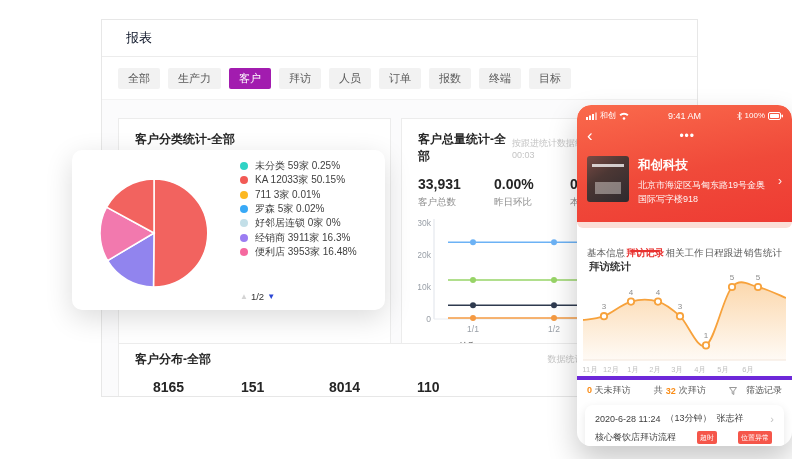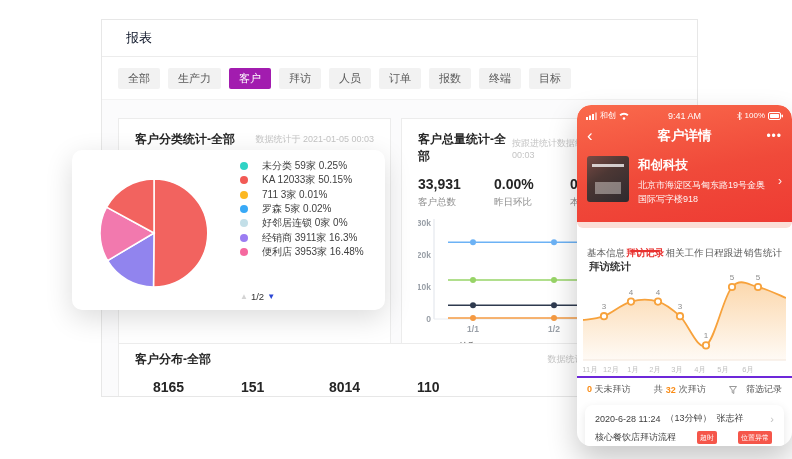--- a/index.html
+++ b/index.html
@@ -26,35 +26,35 @@
   .card-stamp { font-size:9px; color:#c4c4c4; }
   .stats { display:flex; margin-top:11px; }
   .stat { margin-right:14px; }
   .stat .v { font-size:14px; font-weight:bold; color:#262626; }
   .stat .l { font-size:9.5px; color:#8c8c8c; margin-top:4px; }
   .card-a .stat { min-width:52px; }
   .card-b .stat { min-width:62px; }
   .card-c .stat { min-width:62px; margin-right:26px;padding-left:18px; }
 
   
-  .trend-wrap { margin-top:4px; height:126px;font-weight:bold; }
+  .trend-wrap { margin-top:4px; height:126px; }
   .legend-row { display:flex; align-items:center; gap:13px; margin-top:1px; padding-left:22px; }
   .lg { display:inline-flex; align-items:center; gap:4px; font-size:10px; color:#595959; cursor:pointer; }
   .lg-mark { position:relative; width:14px; height:2px; display:inline-block; }
   .lg-mark b { position:absolute; left:4px; top:-2px; width:6px; height:6px; border-radius:50%; display:block; }
   .pager { display:flex; align-items:center; gap:3px; font-size:9.5px; color:#333; margin-top:3px; padding-left:2px; }
   .pg-up { color:#d4d4d4; font-size:8px; cursor:pointer; }
   .pg-dn { color:#2b46d4; font-size:8px; cursor:pointer; }
 
   
   .pie-popup { position:absolute; left:72px; top:150px; width:313px; height:160px; background:#fff; border-radius:10px;
                box-shadow:0 8px 28px rgba(0,0,0,.14); z-index:5; }
   .pie-svg { position:absolute; left:2px; top:2px; }
   .pie-legend { position:absolute; left:168px; top:9px; }
-  .pl-item { display:flex; align-items:center; gap:14px; height:14.3px; font-size:10px; color:#404040; cursor:pointer; white-space:nowrap; }
+  .pl-item { display:flex; align-items:center; gap:7px; height:14.3px; font-size:10px; color:#404040; cursor:pointer; white-space:nowrap; }
   .pl-dot { width:8px; height:8px; border-radius:50%; flex:none; }
   .pie-pager { position:absolute; left:168px; top:141px; display:flex; align-items:center; gap:3px; font-size:9.5px; color:#333; }
 
   
   .phone { position:absolute; left:553px; top:105px; width:215px; height:341px; background:#fff; border-radius:14px;
            box-shadow:0 14px 30px rgba(0,0,0,.22); overflow:hidden; z-index:10;margin-left:24px; }
   .phone-hd { position:relative; height:117px; background:linear-gradient(170deg,#fa6a4c 0%,#f04a3a 55%,#ee3b33 100%);
               border-radius:14px 14px 0 0; color:#fff; }
   .statusbar { display:flex; align-items:center; padding:5px 9px 0 9px; font-size:8px; }
   .sb-left, .sb-right { display:flex; align-items:center; gap:3px; width:64px; }
@@ -74,21 +74,21 @@
   .co-addr { font-size:9px; line-height:1.55; margin-top:5px; max-width:132px; opacity:.95; }
   .co-arrow { align-self:center; font-size:12px; opacity:.9; }
   .arcstrip { height:6px; background:#fbded7; border-radius:0 0 12px 12px; }
   .ph-tabs { display:flex; justify-content:space-between; padding:19px 10px 0 10px; height:24px; }
   .ph-tab { position:relative; font-size:9.5px; color:#595959; padding-bottom:6px; cursor:pointer; white-space:nowrap; }
   .ph-tab.active { color:#e8312f; font-weight:bold; }
   .ph-tab.active::after { content:""; position:absolute; left:10%; right:10%; bottom:1px; height:2px; background:#e8312f; border-radius:1px; }
   .ph-section { font-size:10.5px; font-weight:bold; color:#333; padding:8px 12px 2px 12px; height:20px; }
   .vchart { position:relative; height:104px; margin:0 6px; }
   .summary { display:flex; align-items:center; justify-content:space-between; padding:0 10px; height:25px;
-             border-top:2px solid #6d28d9; font-size:9px; color:#595959; }
+             border-top:4px solid #6d28d9; font-size:9px; color:#595959; }
   .orange { color:#fa8c16; font-weight:bold; }
   .sum-mid { display:flex; gap:3px; align-items:center; }
   .sum-filter { display:flex; gap:9px; align-items:center; cursor:pointer; }
   .record { margin:4px 8px 0 8px; padding:7px 10px 8px 10px; background:#fff; border-radius:8px;
             box-shadow:0 3px 10px rgba(0,0,0,.10); cursor:pointer; }
   .rec-l1 { display:flex; align-items:center; font-size:9px; color:#404040; gap:5px;justify-content:center; }
   .rec-arrow { margin-left:auto; color:#c0c0c0; font-size:11px; }
   .rec-l2 { display:flex; align-items:center; gap:21px; margin-top:6px; font-size:9px; color:#404040; }
   .badge { background:#f5564a; color:#fff; font-size:7px; padding:1.5px 3px; border-radius:2px; white-space:nowrap; }
 
@@ -113,21 +113,20 @@
       <span class="tab">报数</span>
       <span class="tab">终端</span>
       <span class="tab">目标</span>
     </div>
 
     <div class="content">
 
       <div class="card card-a">
         <div class="card-head">
           <span class="card-title">客户分类统计-全部</span>
-          <span class="card-stamp">数据统计于 2021-01-05 00:03</span>
         </div>
         <div class="stats">
           <div class="stat">
             <div class="v">23993</div>
             <div class="l">客户总数</div>
           </div>
           <div class="stat">
             <div class="v">12</div>
             <div class="l">客户分类数</div>
           </div>
@@ -318,21 +317,20 @@
           <span>100%</span>
           <svg width="15" height="8" viewBox="0 0 15 8">
             <rect x="0.5" y="0.5" width="12" height="7" rx="1.5" fill="none" stroke="#fff" stroke-width="1"></rect>
             <rect x="2" y="2" width="9" height="4" rx="0.8" fill="#fff"></rect>
             <rect x="13.5" y="2.5" width="1.5" height="3" rx="0.7" fill="#fff"></rect>
           </svg>
         </span>
       </div>
       <div class="navbar">
         <span class="nav-back">‹</span>
-        <span class="nav-title">客户详情</span>
         <span class="nav-more">•••</span>
       </div>
       <div class="company">
         <div class="photo"></div>
         <div class="co-info">
           <div class="co-name">和创科技</div>
           <div class="co-addr">北京市海淀区马甸东路19号金奥国际写字楼918</div>
         </div>
         <span class="co-arrow">›</span>
       </div>

